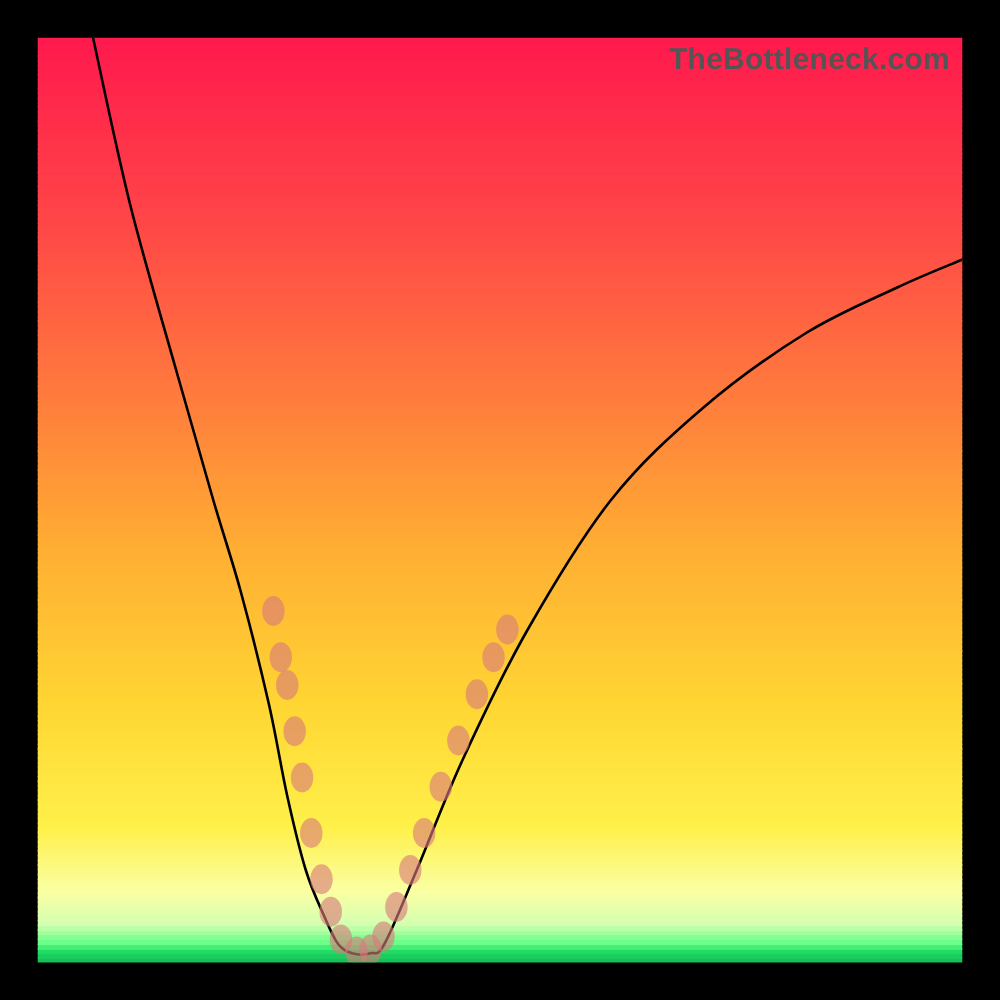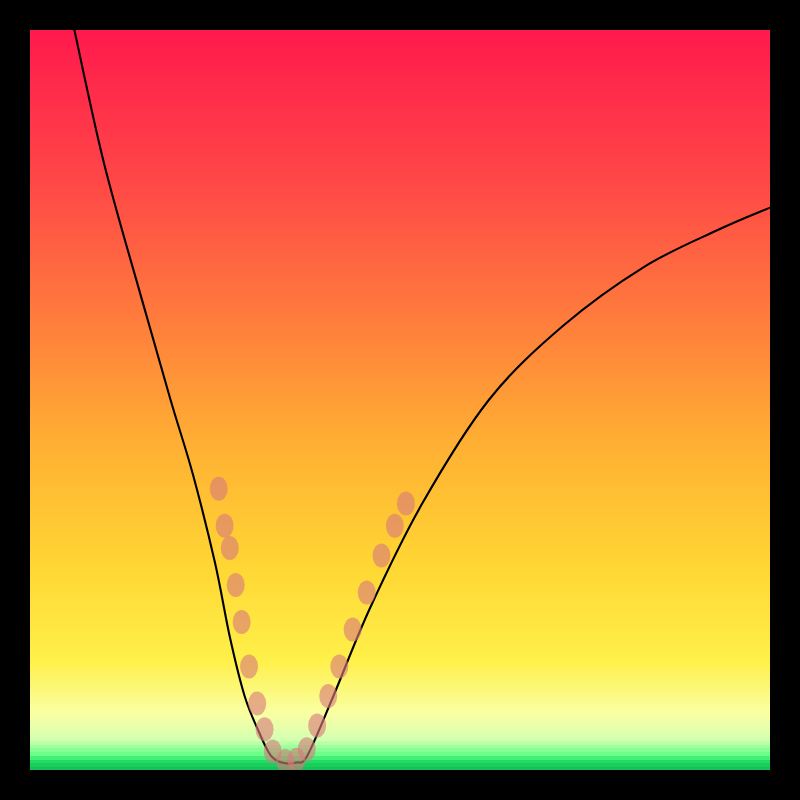--- a/index.html
+++ b/index.html
@@ -277,14 +277,15 @@
           <ellipse cx="287.12" cy="695.60" rx="9" ry="12" class="bead"></ellipse>
           <ellipse cx="298.22" cy="666.00" rx="9" ry="12" class="bead"></ellipse>
           <ellipse cx="309.32" cy="636.40" rx="9" ry="12" class="bead"></ellipse>
           <ellipse cx="322.64" cy="599.40" rx="9" ry="12" class="bead"></ellipse>
           <ellipse cx="336.70" cy="562.40" rx="9" ry="12" class="bead"></ellipse>
           <ellipse cx="351.50" cy="525.40" rx="9" ry="12" class="bead"></ellipse>
           <ellipse cx="364.82" cy="495.80" rx="9" ry="12" class="bead"></ellipse>
           <ellipse cx="375.92" cy="473.60" rx="9" ry="12" class="bead"></ellipse>
         </g>
     </svg>
+    <div class="watermark">TheBottleneck.com</div>
   </div>
 </div>
 
 </body></html>

